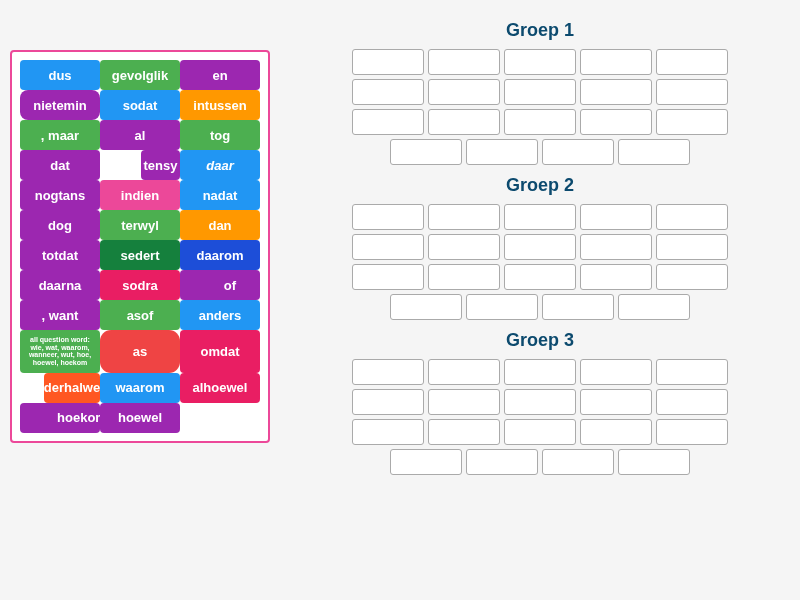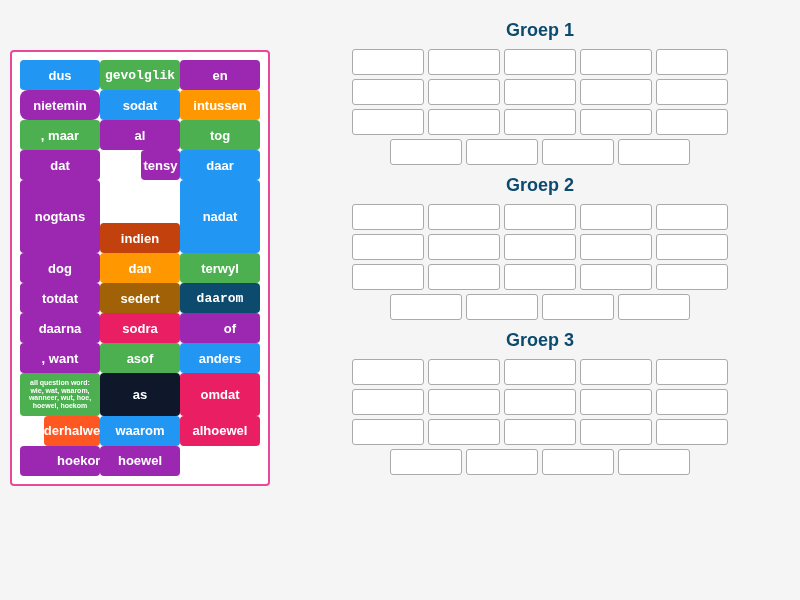--- a/index.html
+++ b/index.html
@@ -87,48 +87,48 @@
       background: #fff;
     }
 
     
   </style>
 </head>
 <body>
 
 <div id="word-bank">
     <div class="word-tile" style="background: rgb(33, 150, 243);">dus</div>
-    <div class="word-tile" style="background: rgb(76, 175, 80); font-family: Liberation Mono, monospace;">gevolglik</div>
+    <div class="word-tile" style="background: rgb(76, 175, 80);">gevolglik</div>
     <div class="word-tile" style="background: rgb(156, 39, 176);">en</div>
     <div class="word-tile" style="background: rgb(156, 39, 176); border-radius: 8px;">nietemin</div>
     <div class="word-tile" style="background: rgb(33, 150, 243);">sodat</div>
     <div class="word-tile" style="background: rgb(255, 152, 0);">intussen</div>
     <div class="word-tile" style="background: rgb(76, 175, 80);">, maar</div>
     <div class="word-tile" style="background: rgb(156, 39, 176); text-align: right;">al</div>
     <div class="word-tile" style="background: rgb(76, 175, 80);">tog</div>
     <div class="word-tile" style="background: rgb(156, 39, 176);">dat</div>
     <div class="word-tile" style="background: rgb(156, 39, 176); margin-left: 41px;">tensy</div>
-    <div class="word-tile" style="background: rgb(33, 150, 243);">daar</div>
+    <div class="word-tile" style="background: rgb(33, 150, 243); font-style: italic;">daar</div>
     <div class="word-tile" style="background: rgb(156, 39, 176);">nogtans</div>
-    <div class="word-tile" style="background: #c2410c; margin-top: 43px;">indien</div>
+    <div class="word-tile" style="background: #ec4899;">indien</div>
     <div class="word-tile" style="background: rgb(33, 150, 243);">nadat</div>
     <div class="word-tile" style="background: rgb(156, 39, 176);">dog</div>
+    <div class="word-tile" style="background: rgb(76, 175, 80);">terwyl</div>
     <div class="word-tile" style="background: rgb(255, 152, 0);">dan</div>
-    <div class="word-tile" style="background: rgb(76, 175, 80);">terwyl</div>
     <div class="word-tile" style="background: rgb(156, 39, 176);">totdat</div>
-    <div class="word-tile" style="background: #a16207;">sedert</div>
-    <div class="word-tile" style="background: #0c4a6e; font-family: Liberation Mono, monospace;">daarom</div>
+    <div class="word-tile" style="background: #15803d;">sedert</div>
+    <div class="word-tile" style="background: #1d4ed8;">daarom</div>
     <div class="word-tile" style="background: rgb(156, 39, 176);">daarna</div>
     <div class="word-tile" style="background: rgb(233, 30, 99);">sodra</div>
     <div class="word-tile" style="background: rgb(156, 39, 176); padding-left: 24px;">of</div>
     <div class="word-tile" style="background: rgb(156, 39, 176);">, want</div>
     <div class="word-tile" style="background: rgb(76, 175, 80);">asof</div>
     <div class="word-tile" style="background: rgb(33, 150, 243);">anders</div>
     <div class="word-tile" style="background: rgb(76, 175, 80); font-size: 7px; line-height: 1.1;">all question word: wie, wat, waarom, wanneer, wut, hoe, hoewel, hoekom</div>
-    <div class="word-tile" style="background: #0f172a;">as</div>
+    <div class="word-tile" style="background: #ef4444; border-radius: 11px;">as</div>
     <div class="word-tile" style="background: rgb(233, 30, 99);">omdat</div>
     <div class="word-tile" style="background: rgb(255, 87, 34); margin-left: 24px;">derhalwe</div>
     <div class="word-tile" style="background: rgb(33, 150, 243);">waarom</div>
     <div class="word-tile" style="background: rgb(233, 30, 99);">alhoewel</div>
     <div class="word-tile" style="background: rgb(156, 39, 176); padding-left: 48px;">hoekom</div>
     <div class="word-tile" style="background: rgb(156, 39, 176);">hoewel</div>
   </div>
 
 <div id="groups-panel">
     <div class="group-section">

